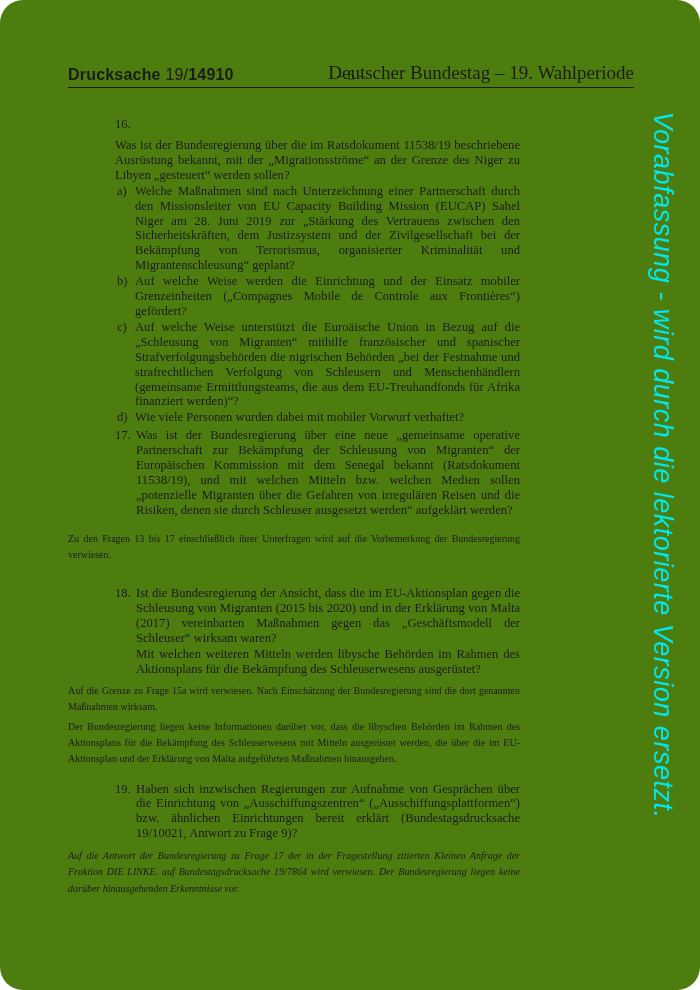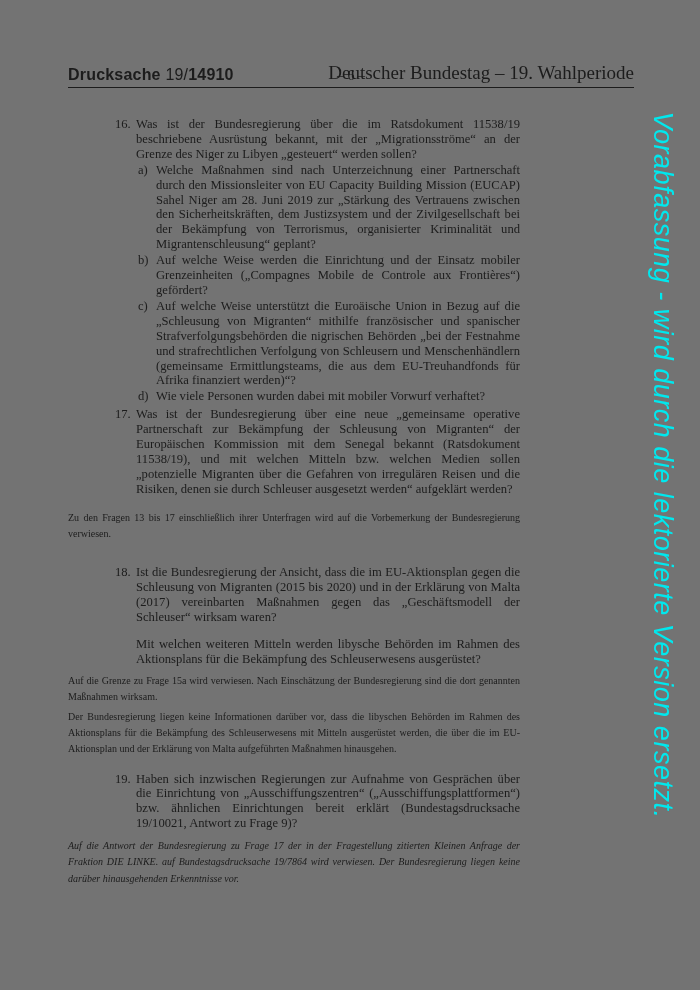--- a/index.html
+++ b/index.html
@@ -4,21 +4,21 @@
 <style>
   html,body { margin:0; padding:0; }
   body {
     width:700px; height:990px;
     background:#ffffff;
     position:relative;
     overflow:hidden;
     font-family:"Liberation Serif", serif;
     color:#1c1c1c;
   }
-  .page { position:absolute; inset:0; background:#737373; }
+  .page { position:absolute; inset:0; background:#4d7c0f;border-radius:23px; }
 
   
   .header {
     position:absolute; left:68px; top:64px; width:566px; height:24px;
     border-bottom:1.5px solid #1c1c1c;
     box-sizing:border-box;
     display:flex; align-items:flex-end;
     padding-bottom:3px;
   }
   .header-left {
@@ -51,25 +51,25 @@
     font-size:12.6px; line-height:14.9px;
   }
   .qnum  { flex:0 0 21px; }
   .qbody { flex:1 1 auto; min-width:0; }
   .sub { display:flex; margin-top:1px; }
   .submark { flex:0 0 20px; padding-left:2px; box-sizing:border-box; }
   .subtext { flex:1 1 auto; min-width:0; }
 
   .ans { font-size:10px; line-height:16.2px; }
 
-  #q16 { margin-top:5px; }
+  #q16 { margin-top:5px;flex-direction:column; }
   #q17 { margin-top:3px; }
   #ans-13-17 { margin-top:13px; }
   #q18 { margin-top:23px; }
-  #q18 .p2 { margin-top:12px; }
+  #q18 .p2 { margin-top:1px; }
   #ans-18a { margin-top:6px; }
   #ans-18b { margin-top:4px; }
   #q19 { margin-top:14px; }
   #ans-19 { margin-top:7px;font-style:italic; }
 
   
   .watermark {
     position:absolute;
     left:662px; top:465px;
     transform:translate(-50%,-50%) rotate(90deg);

